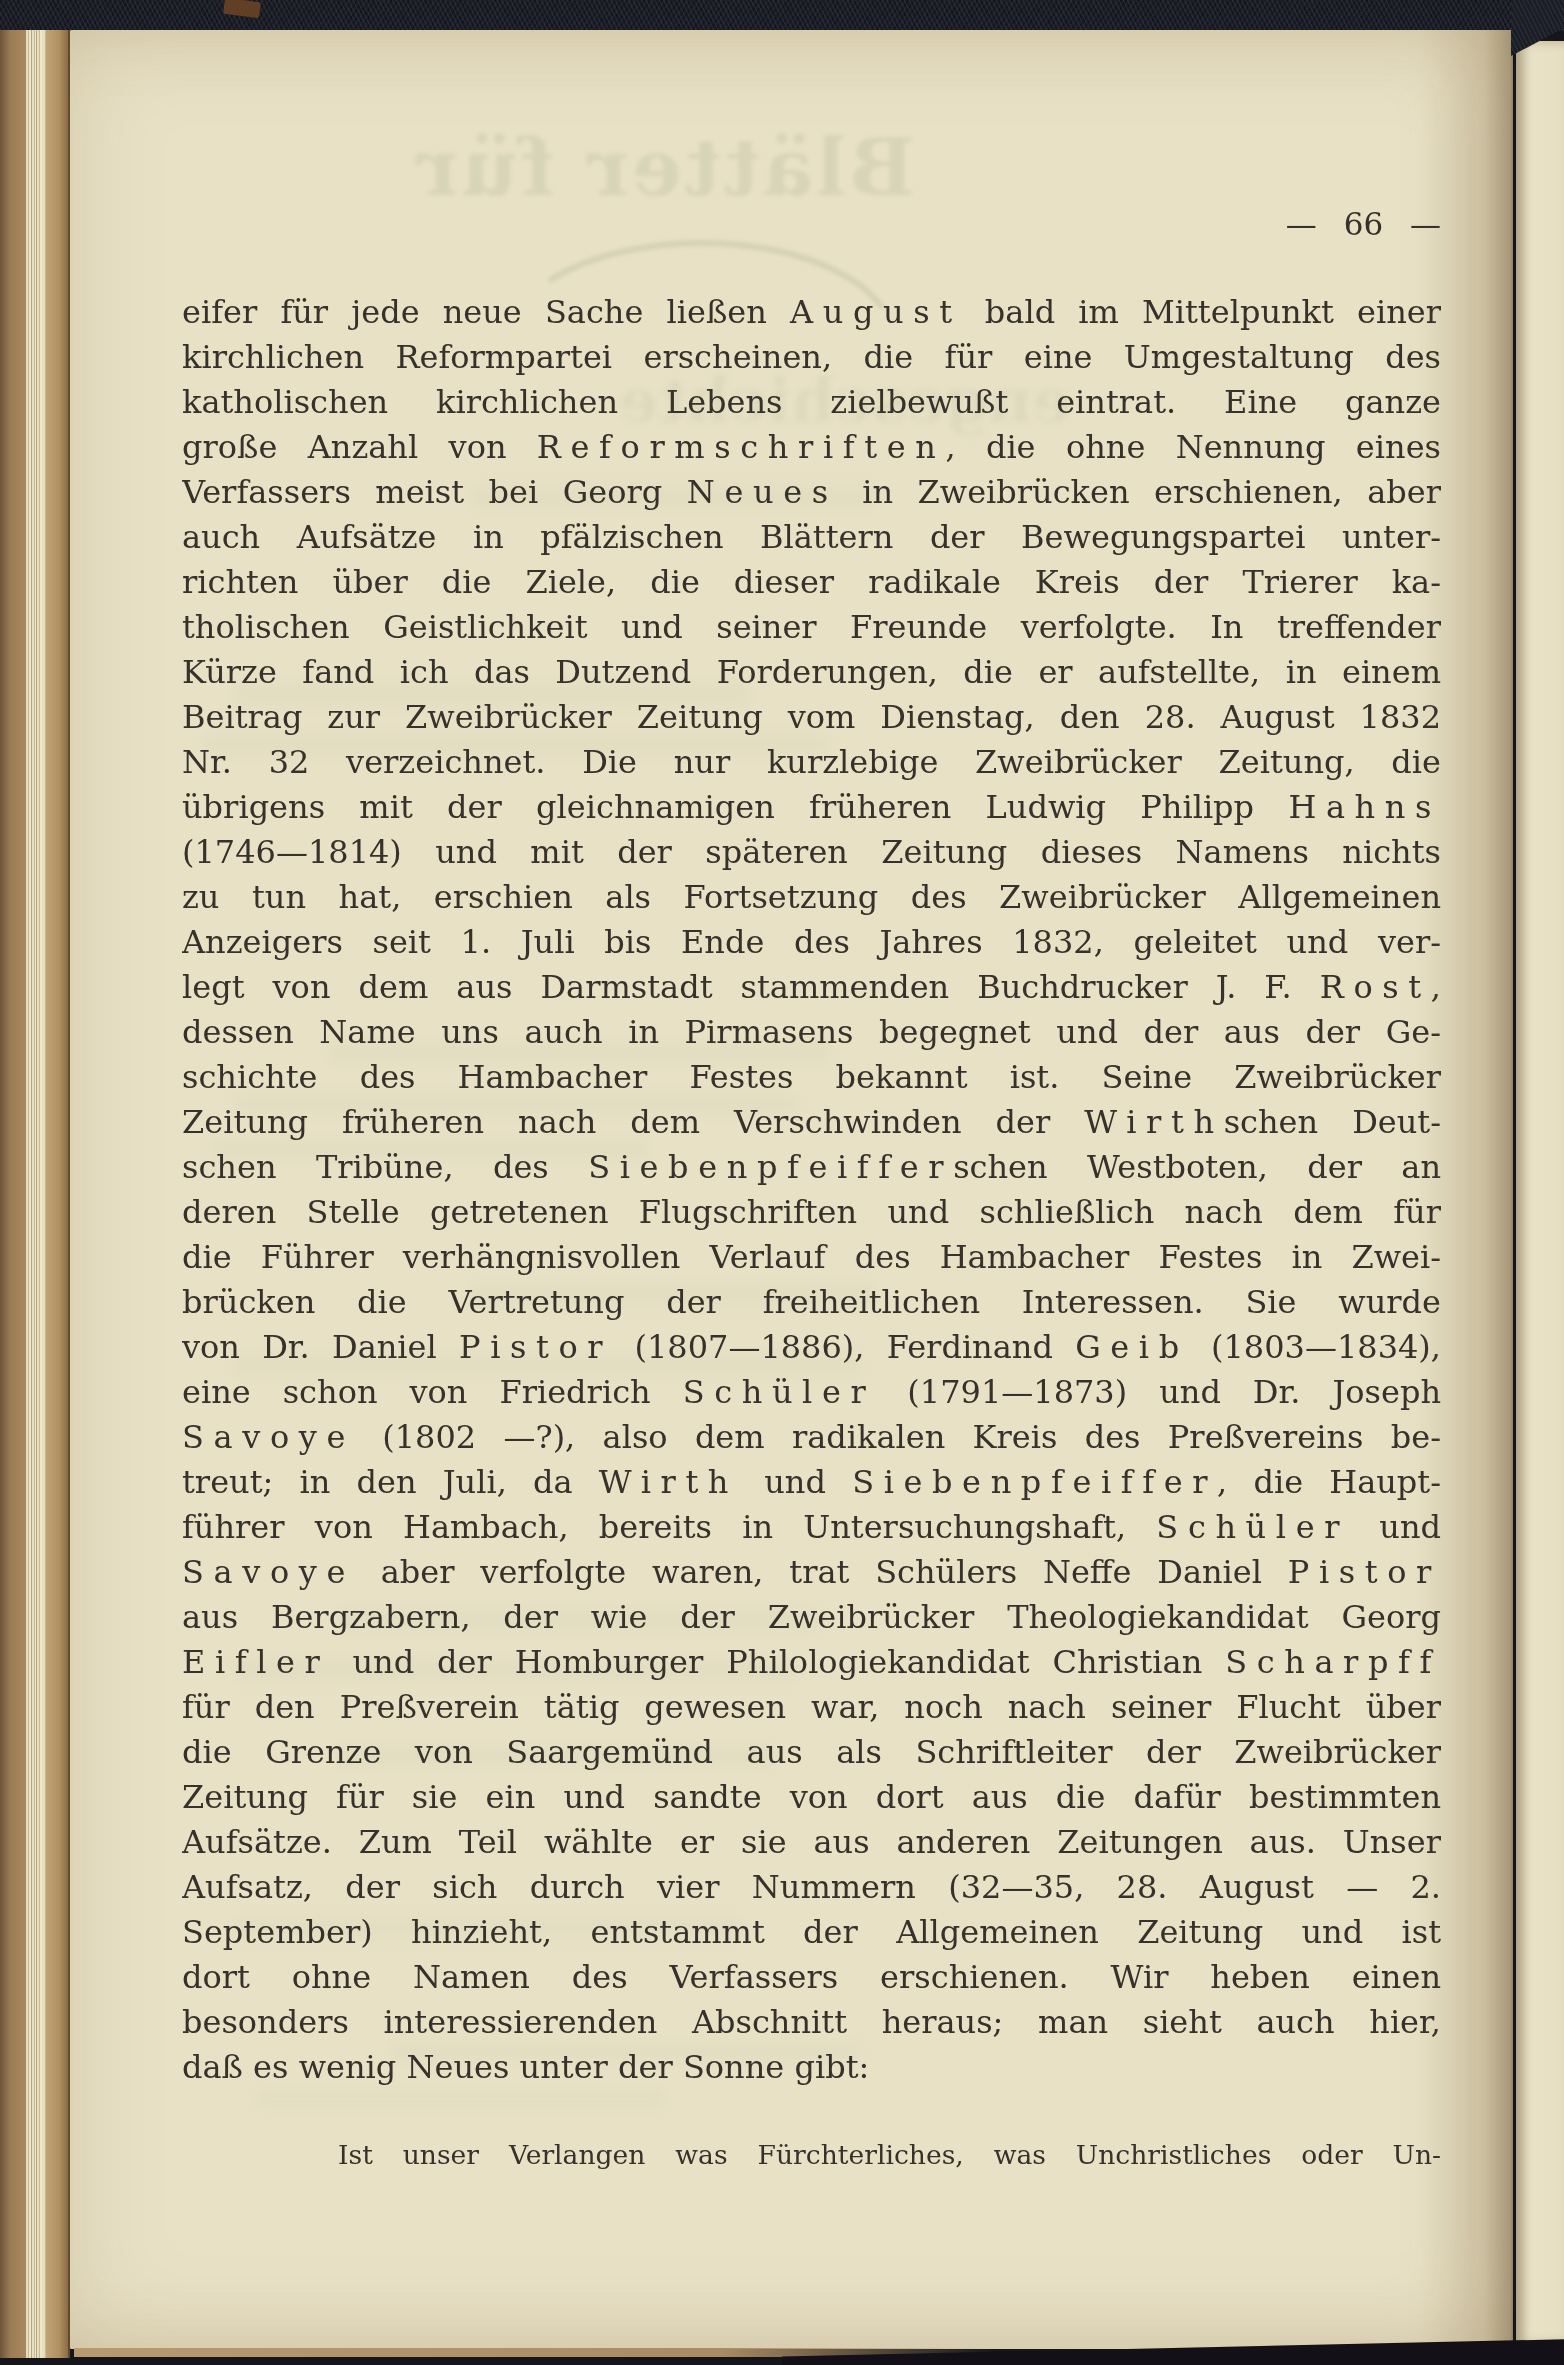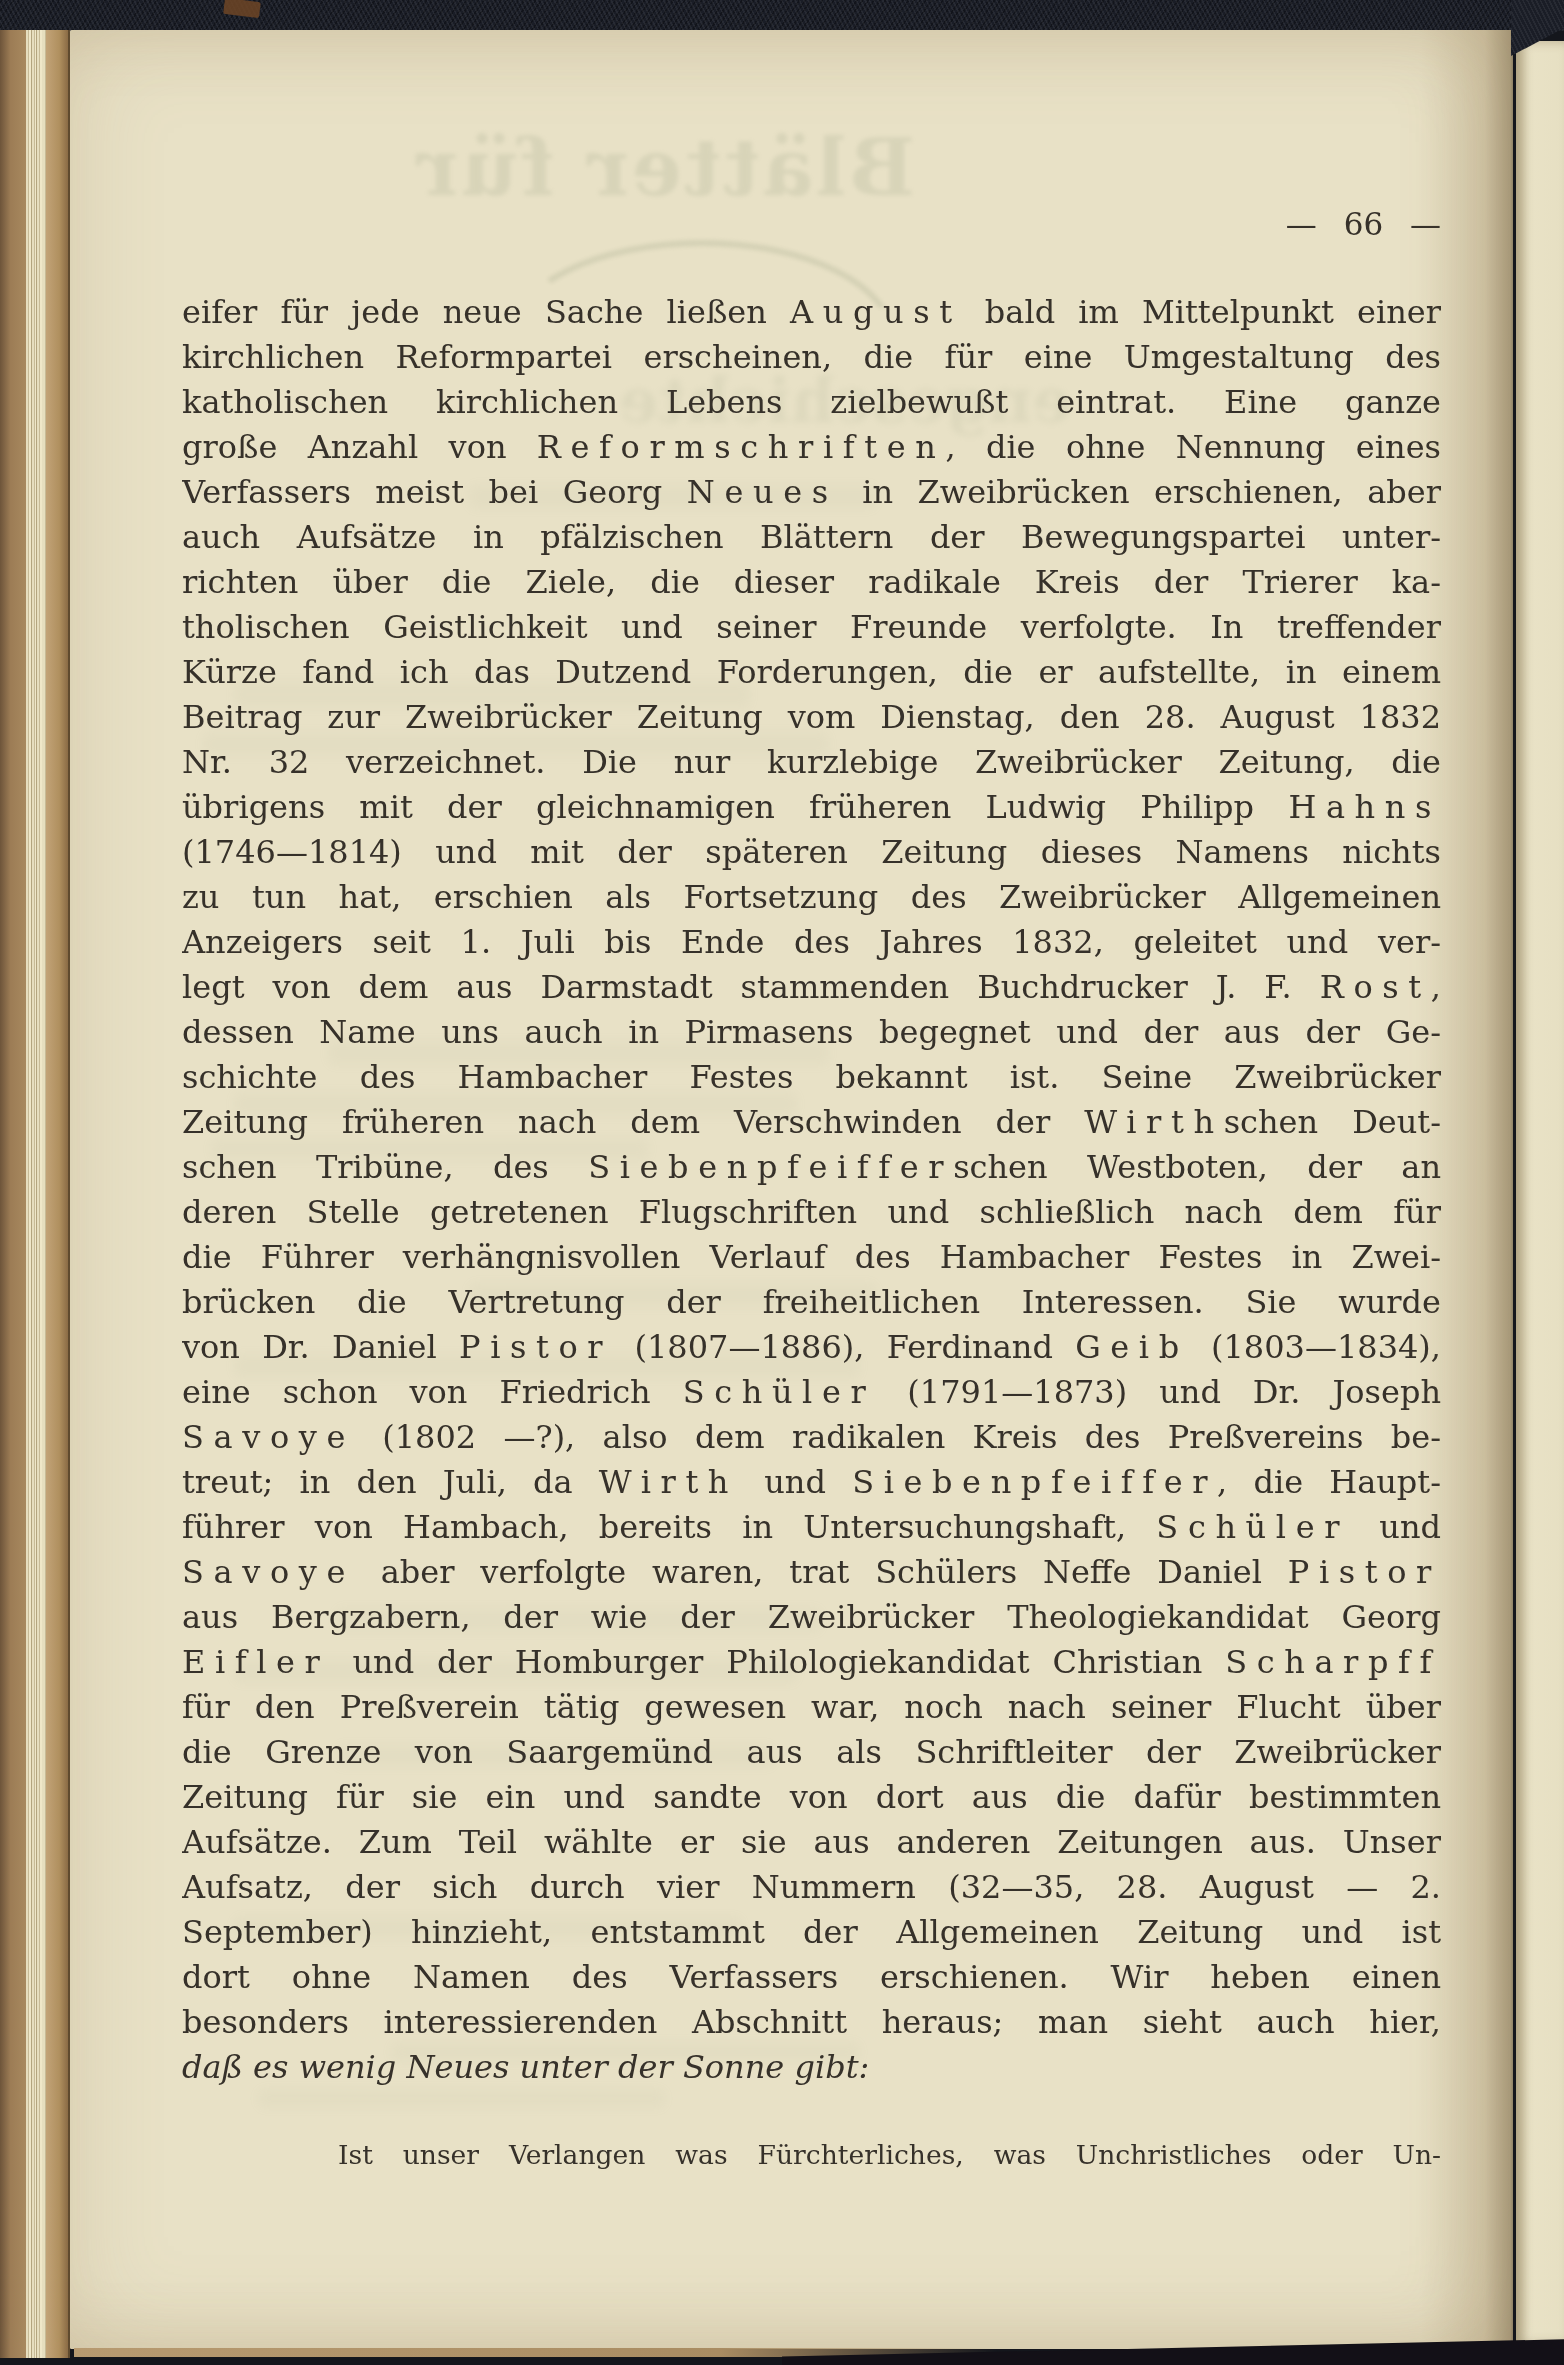--- a/index.html
+++ b/index.html
@@ -56,21 +56,21 @@
   }
   .page-number{
     position:absolute;left:112px;top:176px;width:1259px;text-align:right;
     font-size:31px;color:var(--ink);word-spacing:17px;
   }
   .text-block{position:absolute;left:112px;top:260px;width:1259px;color:var(--ink);}
   .line{
     font-size:32px;line-height:45px;max-height:45px;overflow:hidden;
     text-align:justify;text-align-last:justify;
   }
-  .line.lastline,.qline.lastline{text-align-last:left;font-style:italic;}
+  .line.lastline,.qline.lastline{text-align-last:left;}
   .sperr{letter-spacing:.30em;}
   .quote-block{position:absolute;left:185px;top:2106px;width:1186px;color:var(--ink);}
   .qline{
     font-size:26.6px;line-height:37px;max-height:37px;overflow:hidden;
     text-align:justify;text-align-last:justify;
   }
   .ghost{
     position:absolute;transform:scaleX(-1);color:var(--ghost);font-weight:700;
     pointer-events:none;white-space:nowrap;
   }

